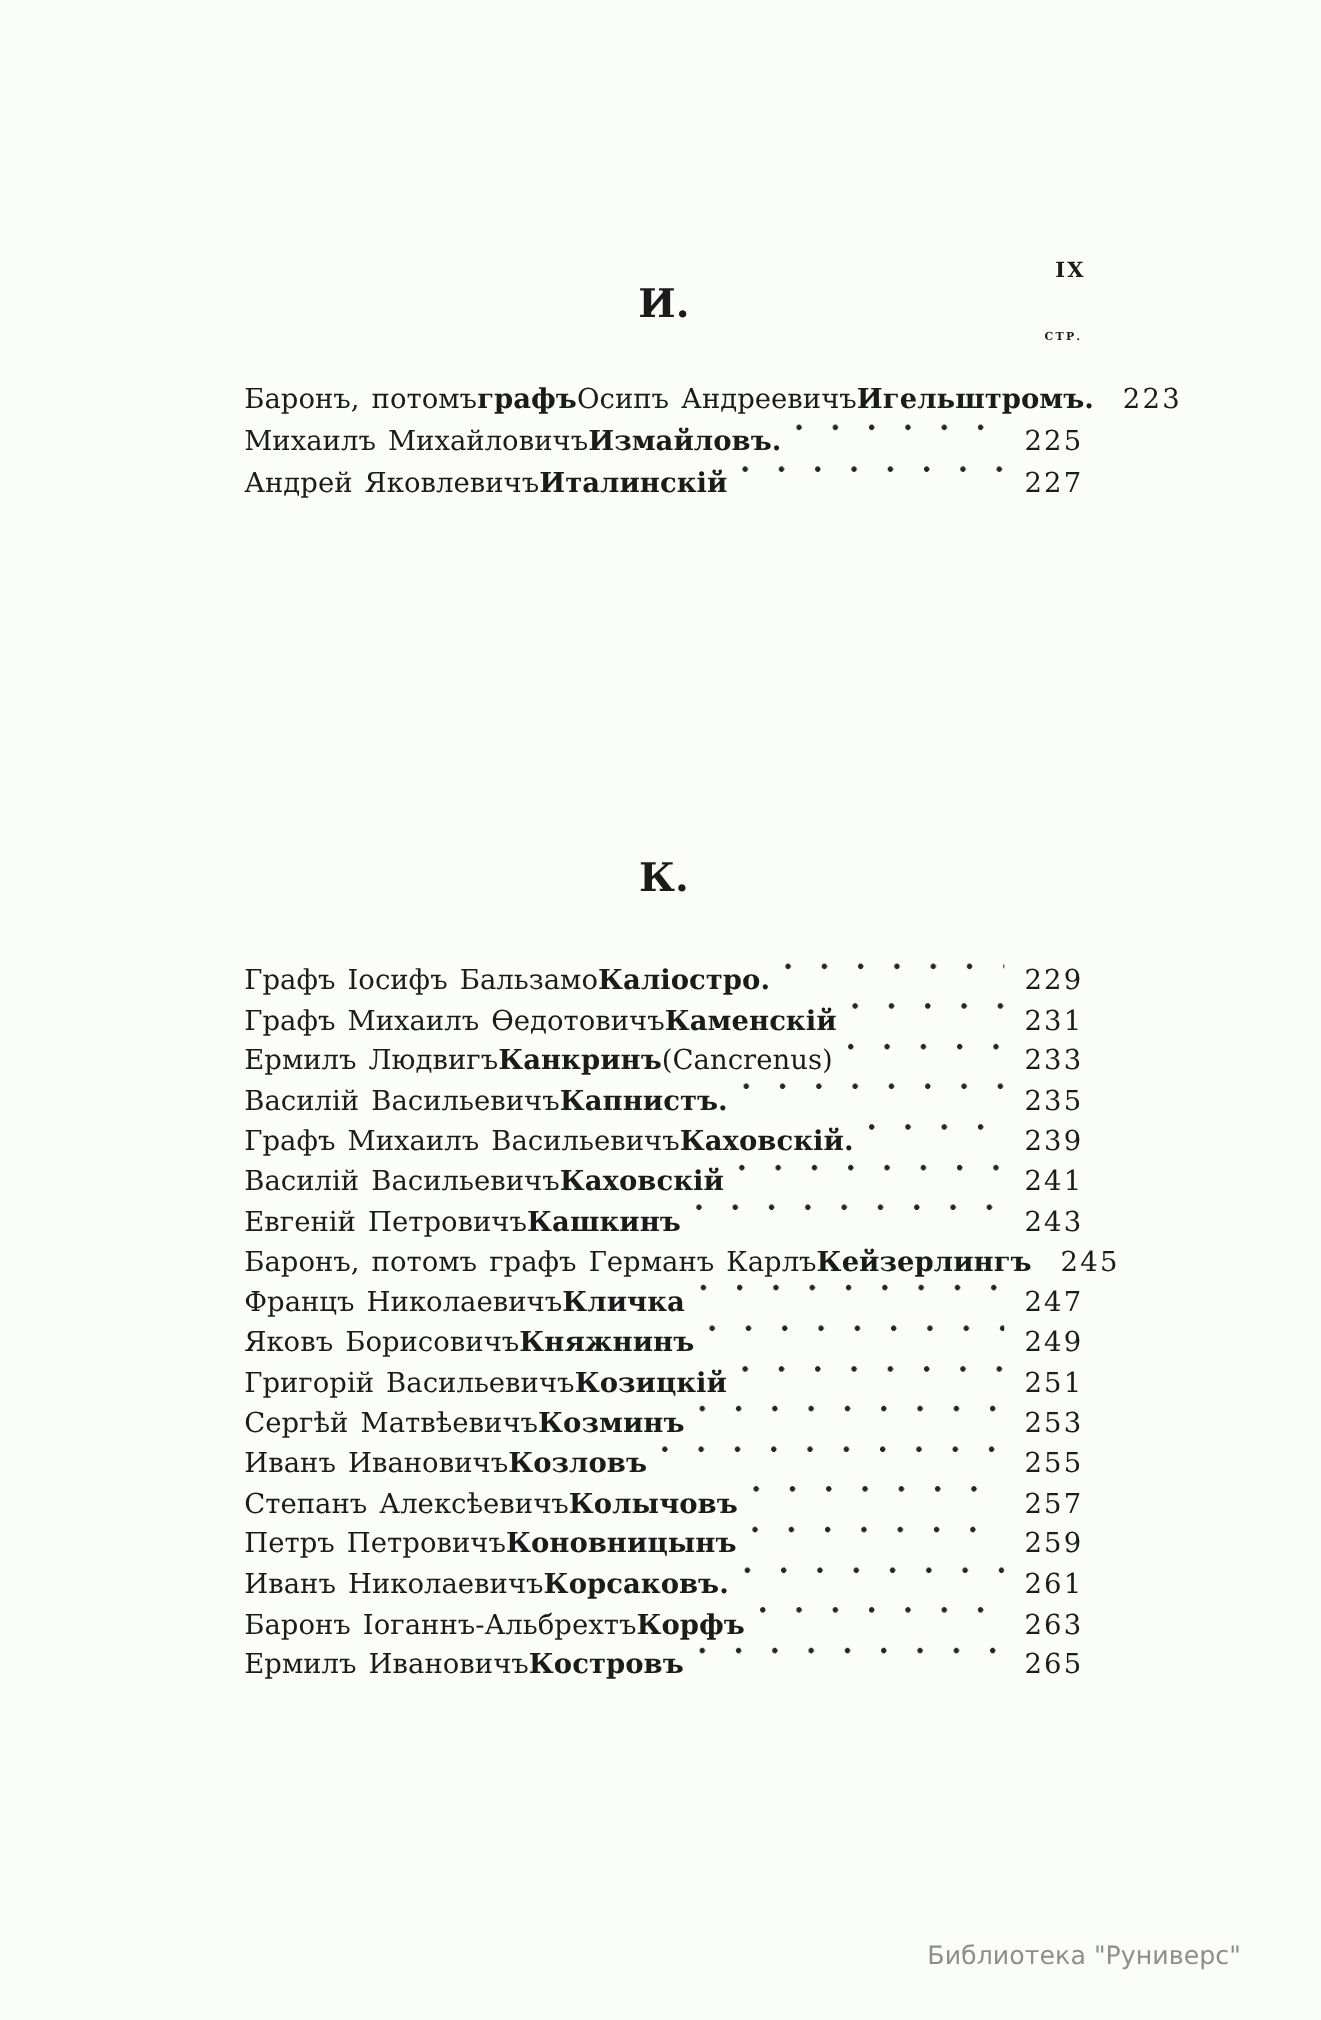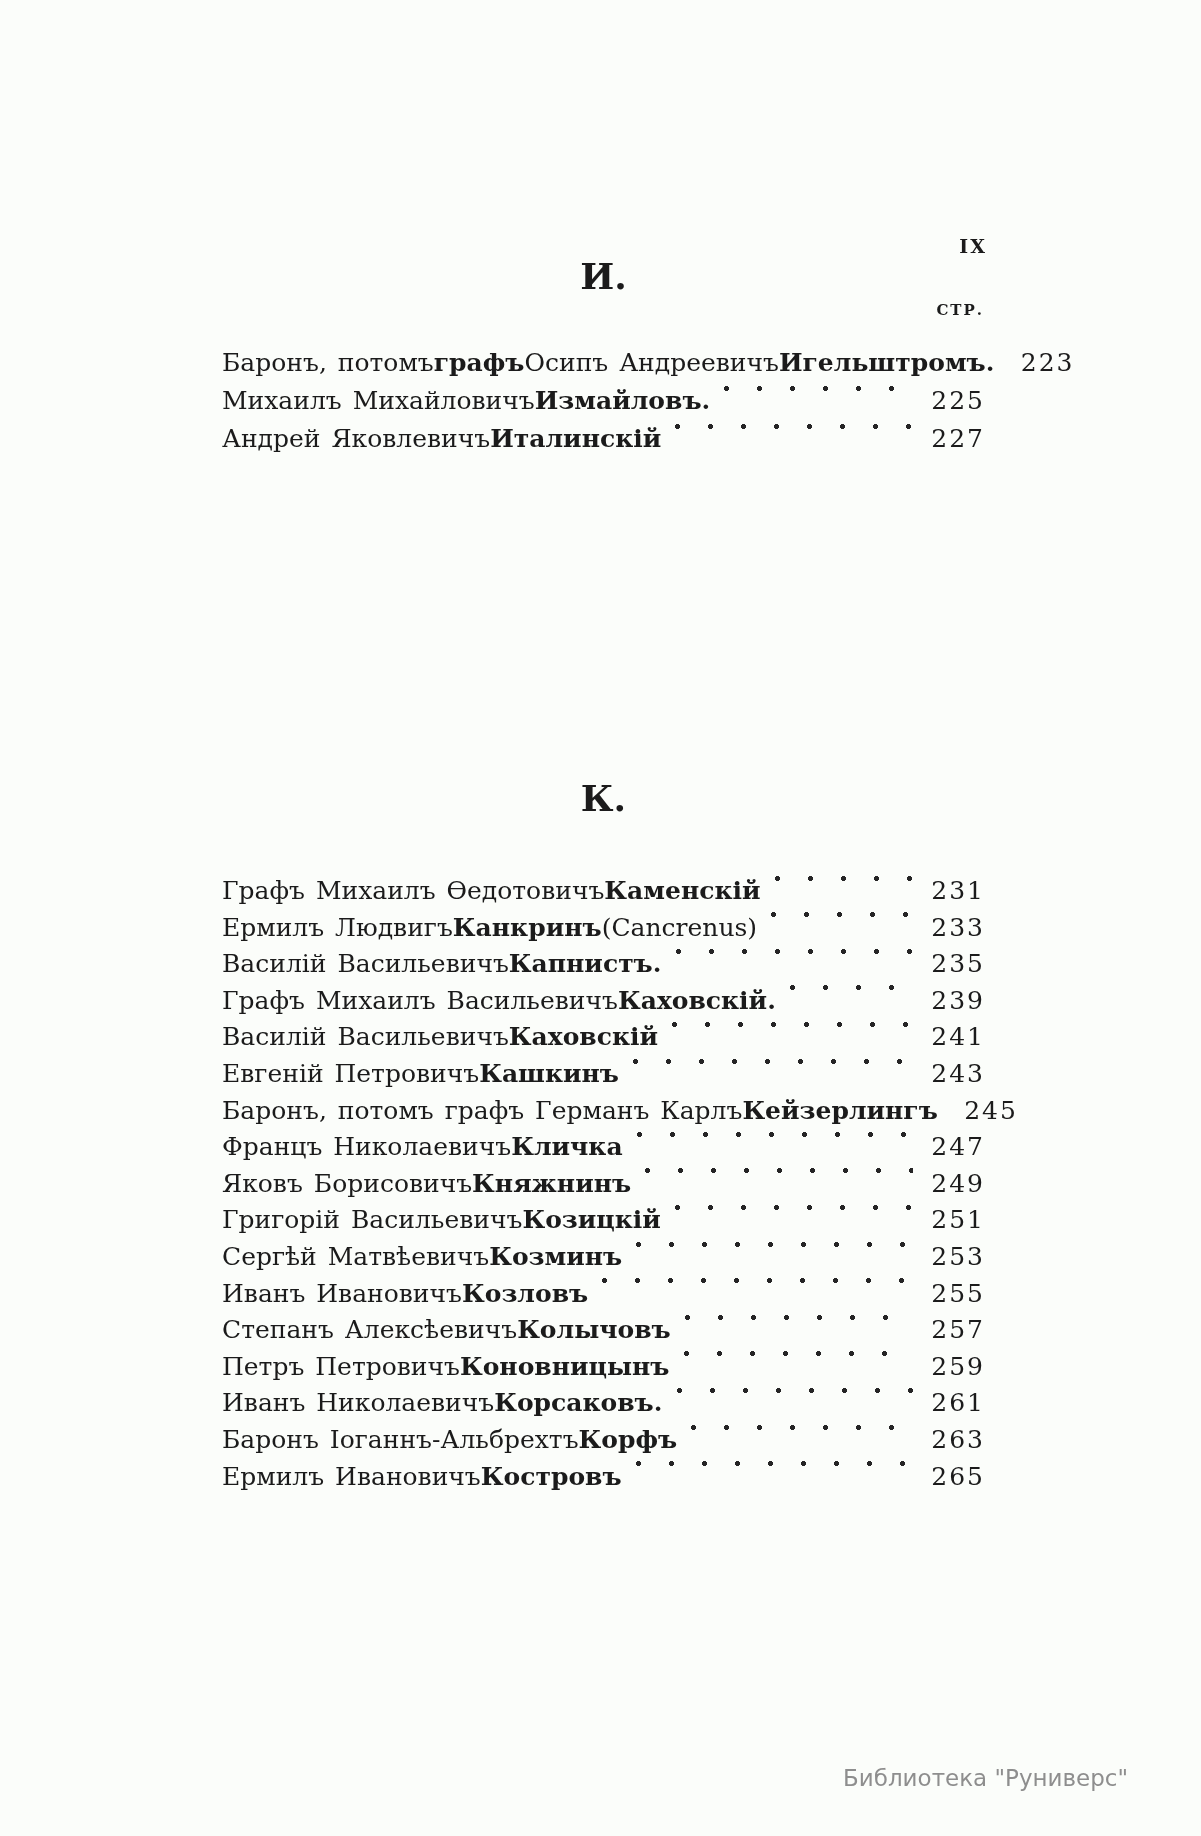--- a/index.html
+++ b/index.html
@@ -39,21 +39,21 @@
     font-size: 36px;
     font-weight: 700;
     line-height: 40px;
   }
   .head-i { top: 256px; }
   .head-k { top: 778px; }
   .col-header {
     position: absolute;
     top: 301px;
     right: 1px;
-    font-size: 15px;
+    font-size: 10px;
     font-weight: 700;
     letter-spacing: 2px;
   }
   .entries {
     position: absolute;
     left: 0;
     right: 0;
   }
   .block-i { top: 324px; }
   .block-k { top: 853px; }
@@ -127,20 +127,27 @@
         <span class="n"></span>
         <span class="leader"></span>
         <span class="pg">227</span>
       </div>
   </div>
 
   <div class="section-head head-k">К.</div>
 
   <div class="entries block-k">
     <div class="row">
+        <span class="t">Графъ Іосифъ Бальзамо </span>
+        <span class="n">Каліостро.</span>
+        <span class="t"></span>
+        <span class="leader"></span>
+        <span class="pg">229</span>
+      </div>
+    <div class="row">
         <span class="t">Графъ Михаилъ Ѳедотовичъ </span>
         <span class="n">Каменскій</span>
         <span class="t"></span>
         <span class="leader"></span>
         <span class="pg">231</span>
       </div>
     <div class="row">
         <span class="t">Ермилъ Людвигъ </span>
         <span class="n">Канкринъ</span>
         <span class="t"> (Cancrenus)</span>

